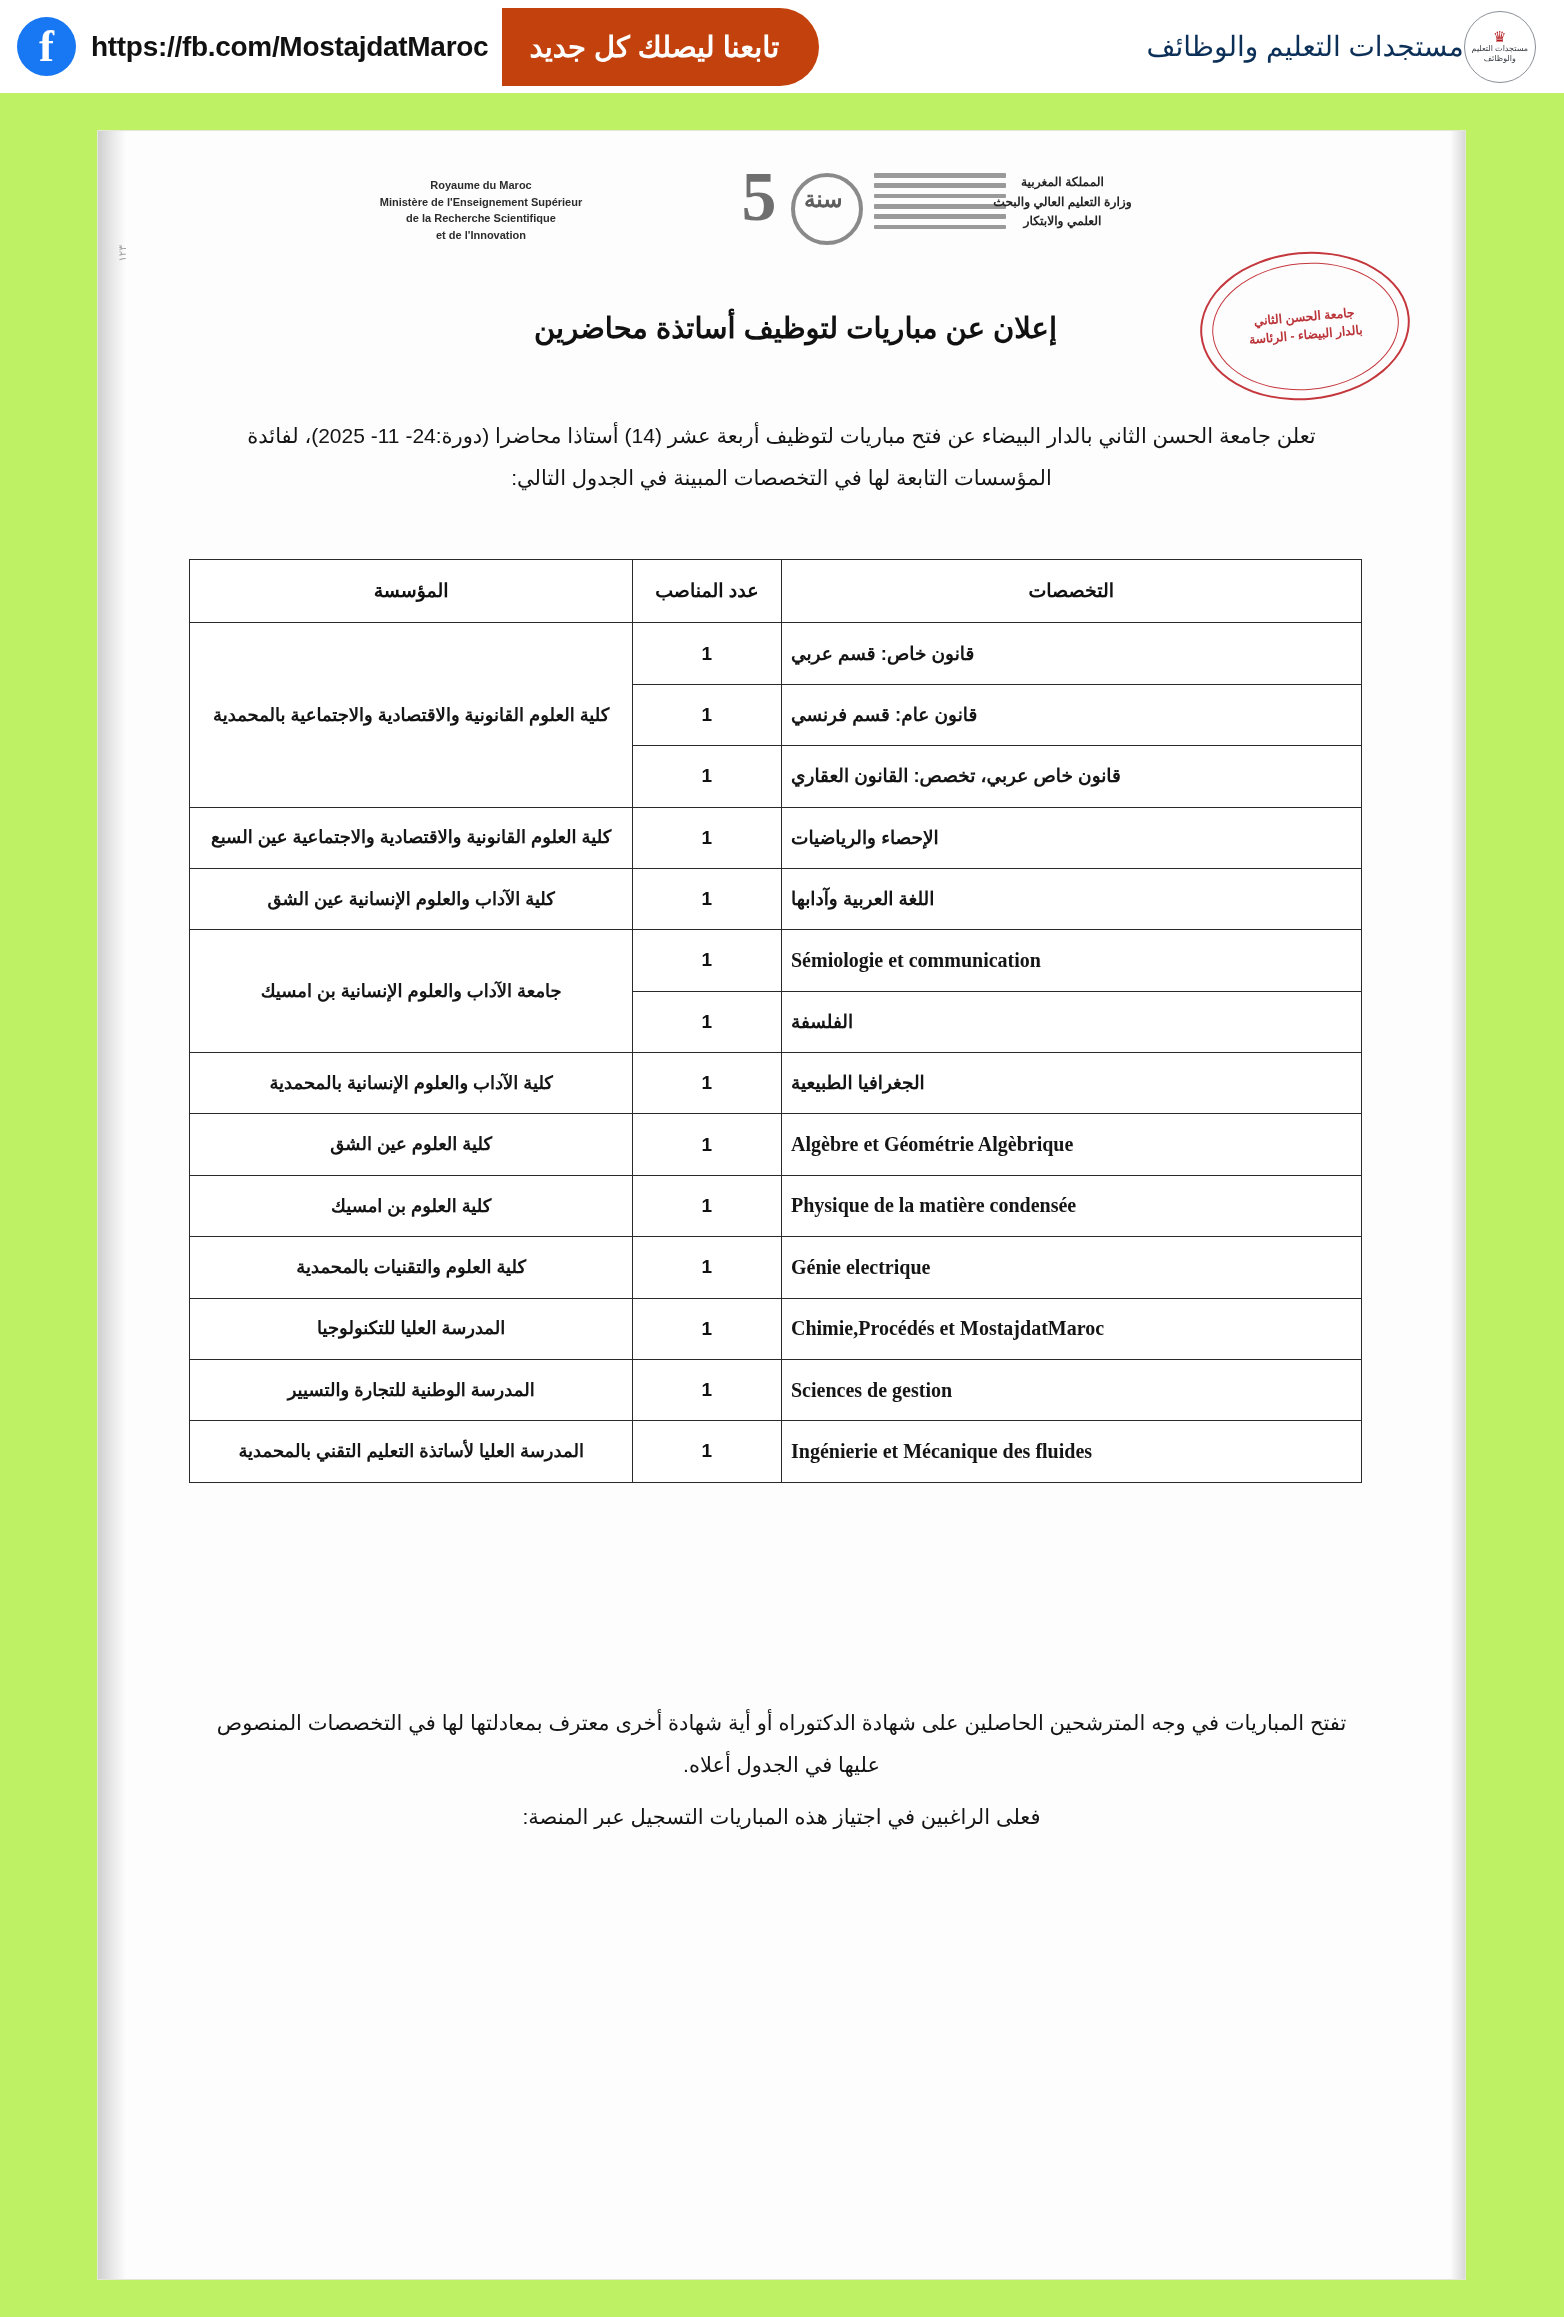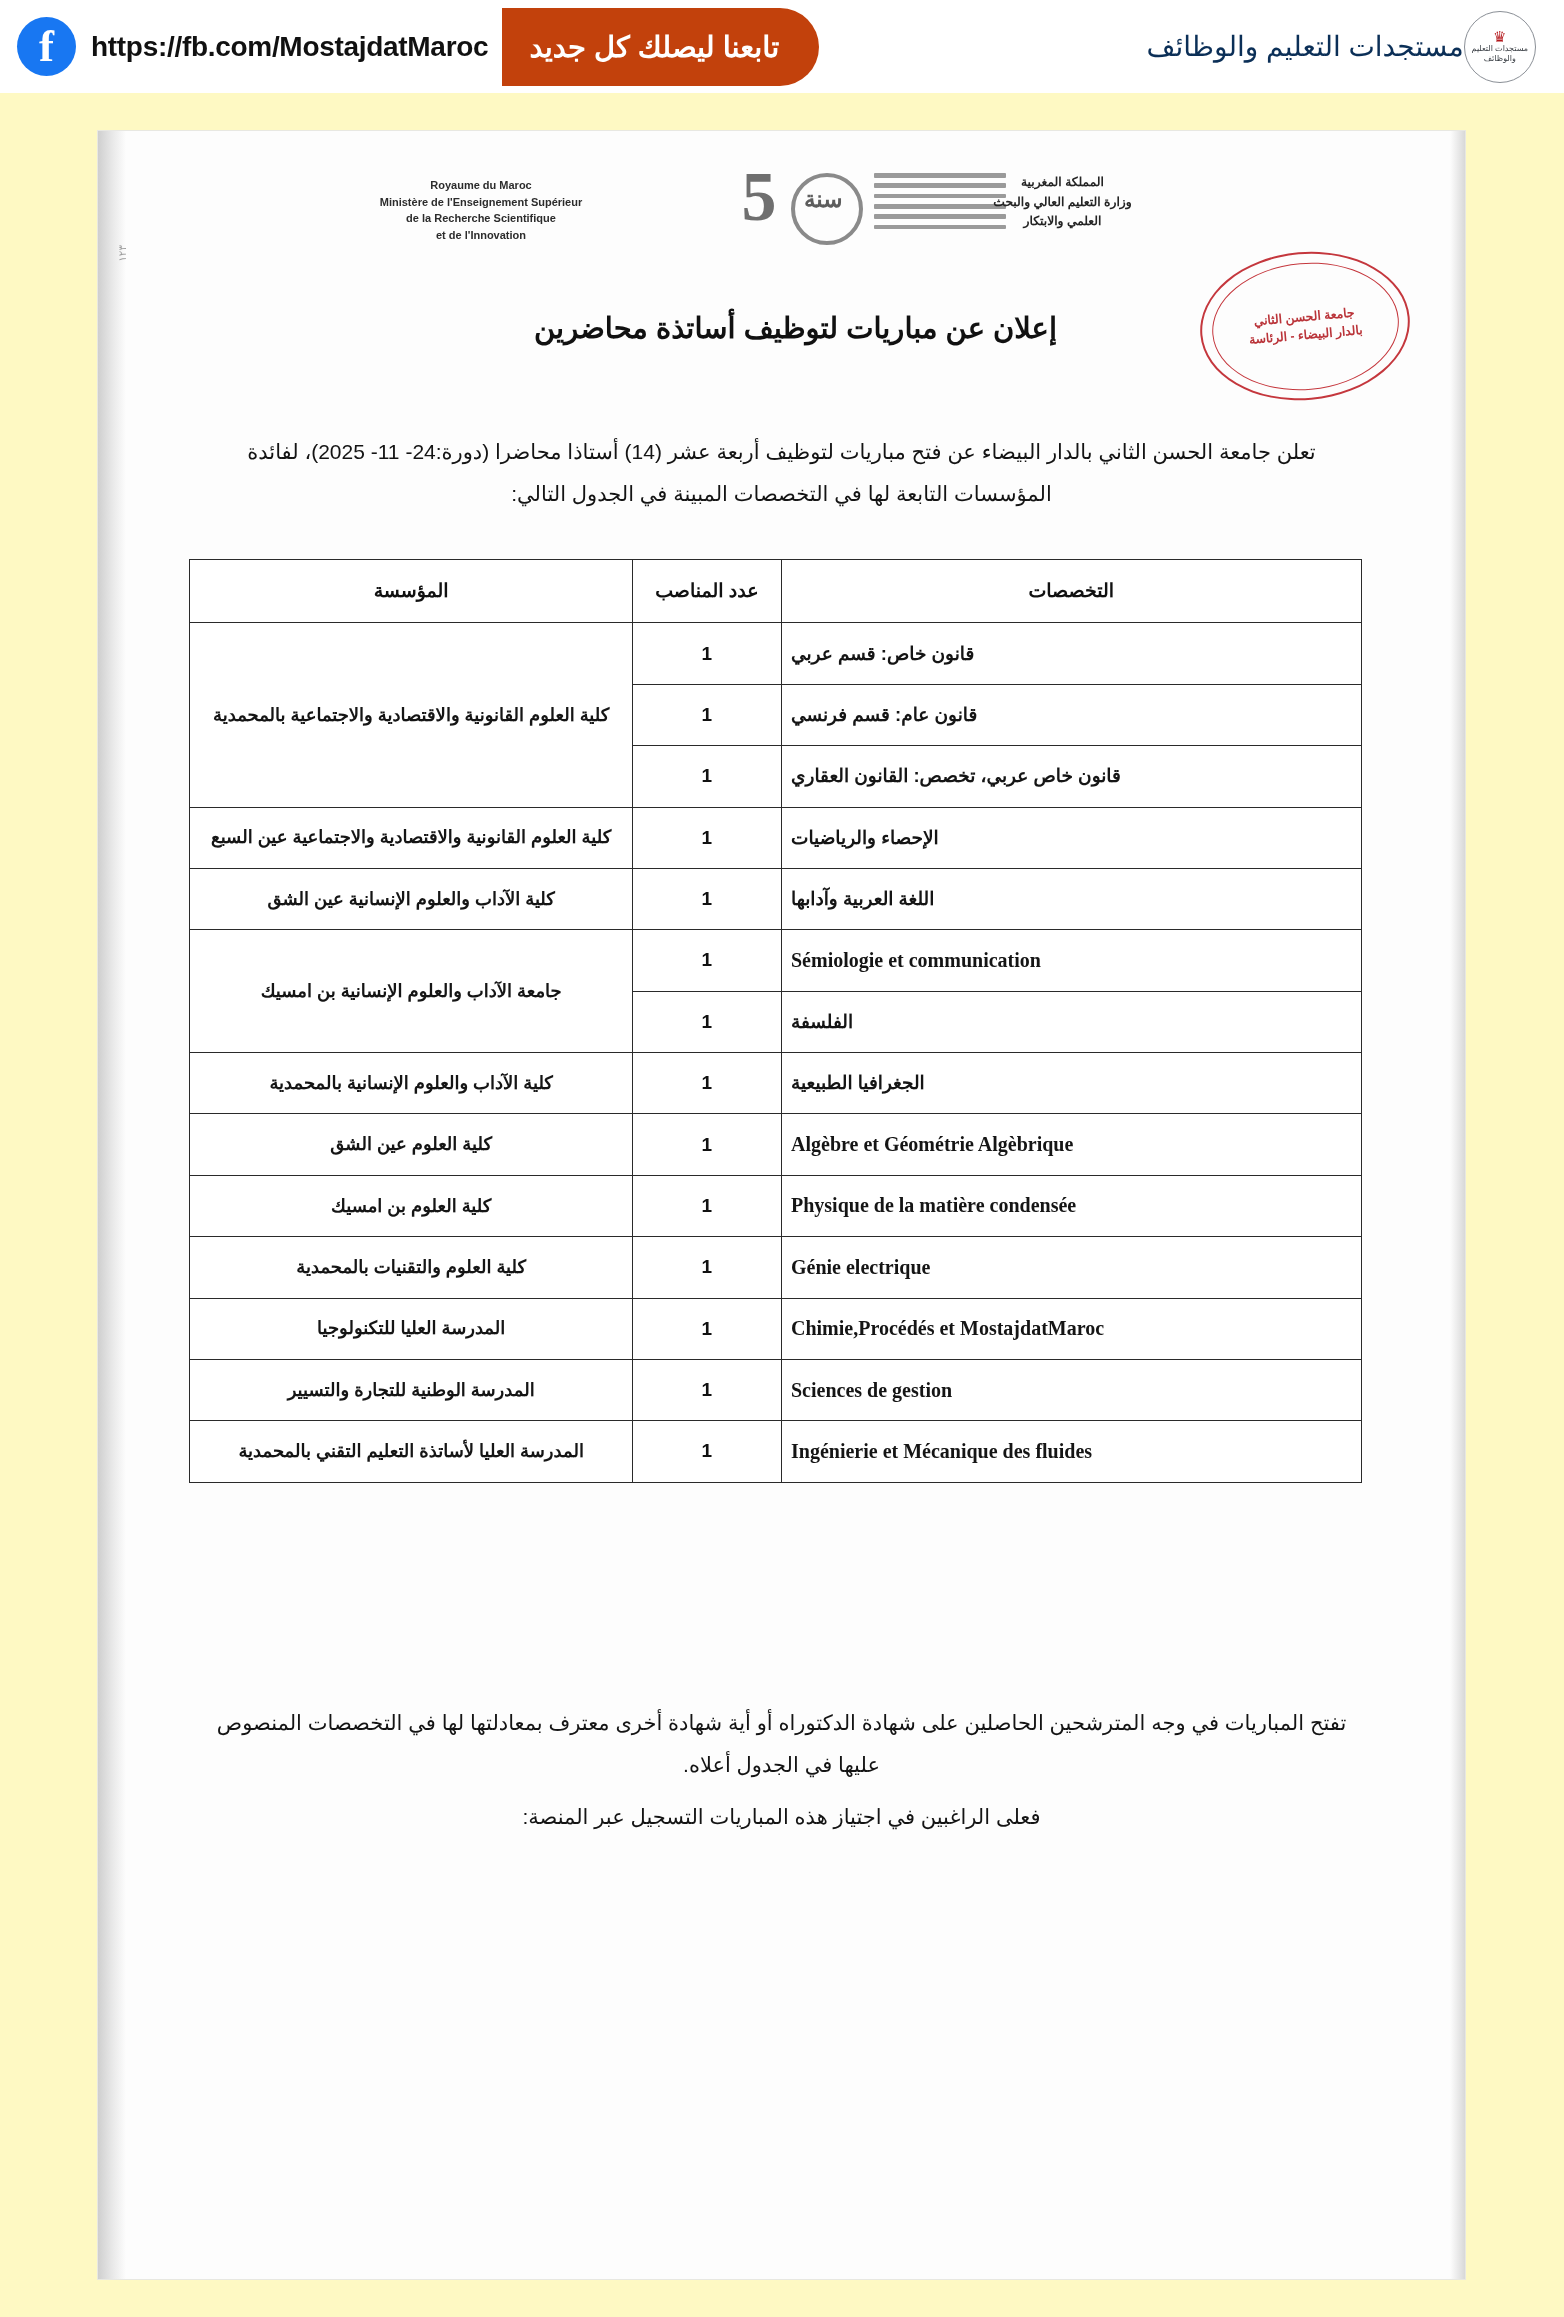--- a/index.html
+++ b/index.html
@@ -104,21 +104,21 @@
     line-height: 1;
   }
 
   
   .page-wrap {
     position: absolute;
     top: 93px;
     left: 0;
     width: 1564px;
     height: 2225px;
-    background: #fef9c3;
+    background: #bef264;
   }
   .scan {
     position: absolute;
     top: 38px;
     left: 98px;
     width: 1367px;
     height: 2148px;
     background: #fdfdfd;
     box-shadow: 0 0 0 0.9px #e6e6e6;
     overflow: hidden;
@@ -291,21 +291,21 @@
 
   .para {
     position: absolute;
     direction: rtl;
     text-align: center;
     font-size: 21px;
     line-height: 2.0;
     color: #141414;
   }
   .intro {
-    top: 300px;
+    top: 284px;
     left: 114px;
     right: 114px;
   }
 
   
   table.jobs {
     position: absolute;
     top: 428px;
     left: 91px;
     width: 1173px;

